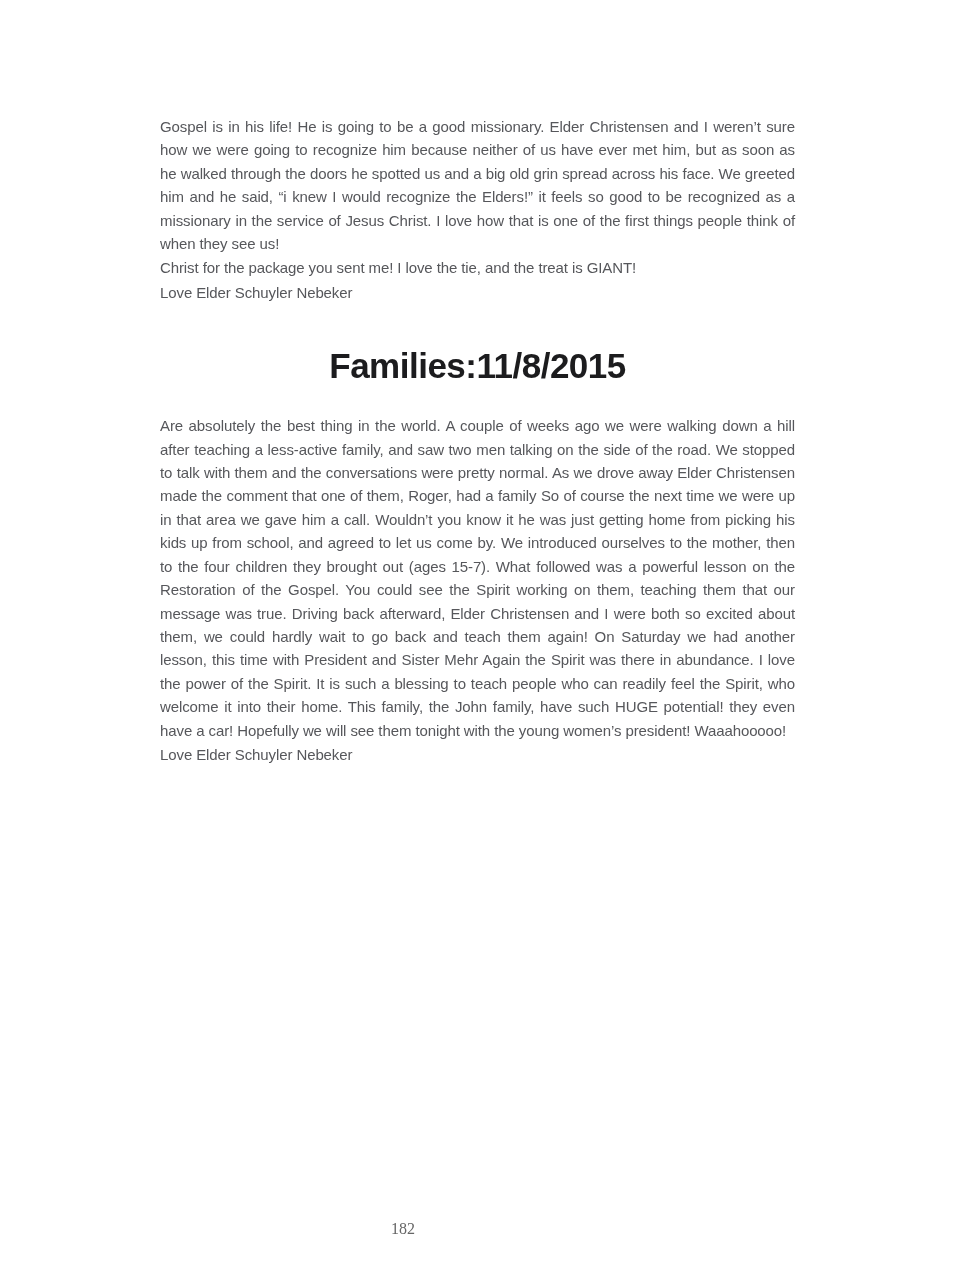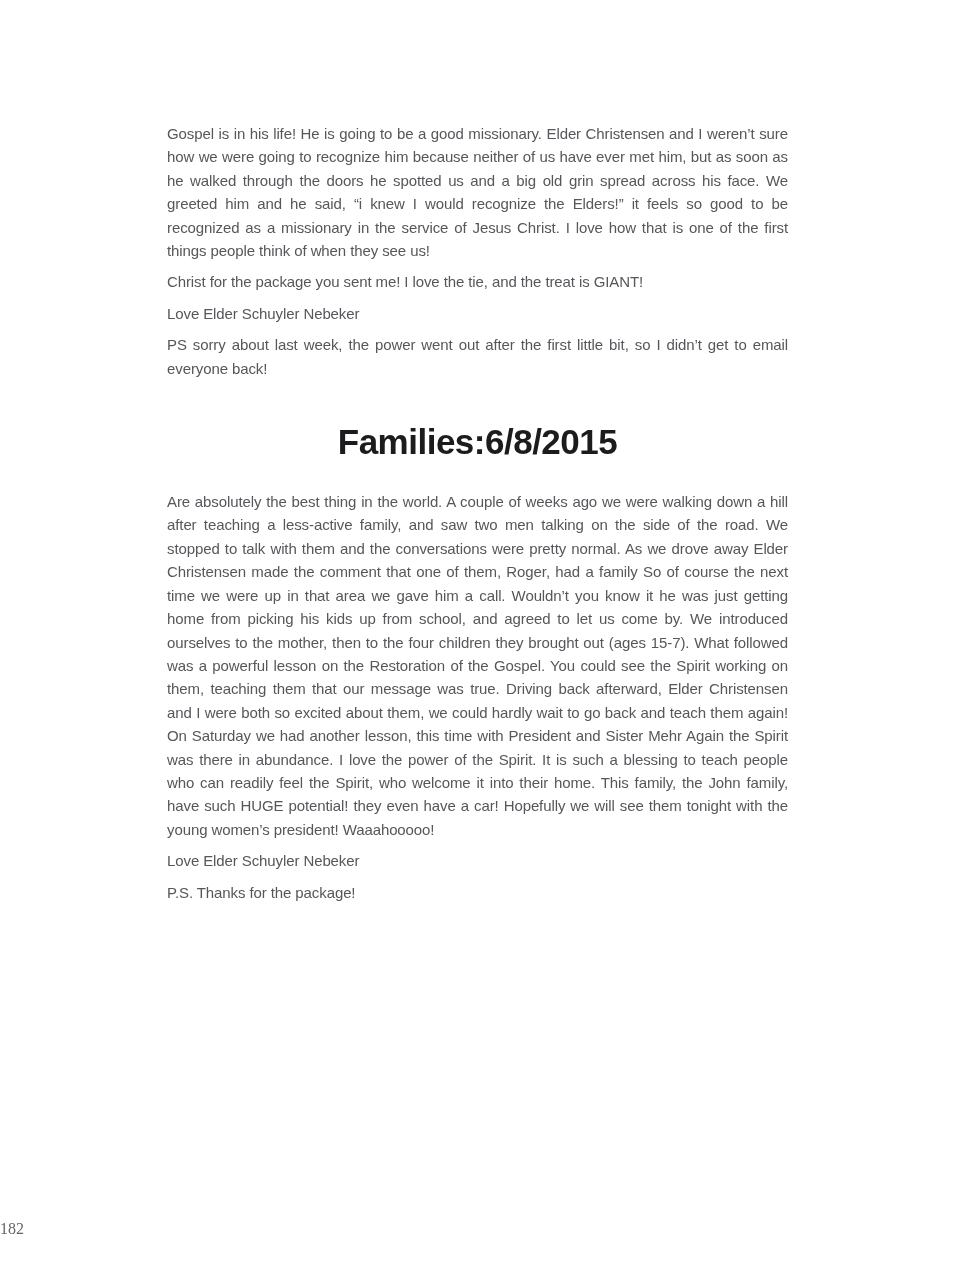--- a/index.html
+++ b/index.html
@@ -23,21 +23,21 @@
     left: 159px;
     top: 114px;
     width: 637px;
     font-family: "Liberation Sans", "DejaVu Sans", sans-serif;
     font-size: 15px;
     line-height: 23.4px;
     letter-spacing: -0.1px;
     color: #56575b;
   }
   .text-column p {
-    margin: 8px;
+    margin: 1px;
   }
   .just {
     text-align: justify;
   }
   .gap-top {
     margin-top: 19px;
   }
   .section-heading {
     font-family: "Liberation Sans", "DejaVu Sans", sans-serif;
     font-size: 35px;
@@ -46,48 +46,48 @@
     letter-spacing: -0.5px;
     color: #1c1c1e;
     text-align: center;
     margin: 44px 0 30px 0;
   }
   .page-footer {
     position: absolute;
     left: 0;
     top: 1220px;
     width: 782px;
+    text-align: center;
+    padding-left: 12px;
   }
   .page-number {
     font-family: "Liberation Serif", "DejaVu Serif", serif;
     font-size: 16px;
     color: #666666;
   }
 </style>
 </head>
 <body>
 
 <div class="sheet">
   <main class="text-column">
 
     <p class="just">Gospel is in his life! He is going to be a good missionary. Elder Christensen and I weren’t sure how we were going to recognize him because neither of us have ever met him, but as soon as he walked through the doors he spotted us and a big old grin spread across his face. We greeted him and he said, “i knew I would recognize the Elders!” it feels so good to be recognized as a missionary in the service of Jesus Christ. I love how that is one of the first things people think of when they see us!</p>
 
     <p>Christ for the package you sent me! I love the tie, and the treat is GIANT!</p>
 
     <p>Love Elder Schuyler Nebeker</p>
 
-    <p class="just gap-top">PS sorry about last week, the power went out after the first little bit, so I didn’t get to email everyone back!</p>
 
-    <h1 class="section-heading">Families:6/8/2015</h1>
+    <h1 class="section-heading">Families:11/8/2015</h1>
 
     <p class="just">Are absolutely the best thing in the world. A couple of weeks ago we were walking down a hill after teaching a less-active family, and saw two men talking on the side of the road. We stopped to talk with them and the conversations were pretty normal. As we drove away Elder Christensen made the comment that one of them, Roger, had a family So of course the next time we were up in that area we gave him a call. Wouldn’t you know it he was just getting home from picking his kids up from school, and agreed to let us come by. We introduced ourselves to the mother, then to the four children they brought out (ages 15-7). What followed was a powerful lesson on the Restoration of the Gospel. You could see the Spirit working on them, teaching them that our message was true. Driving back afterward, Elder Christensen and I were both so excited about them, we could hardly wait to go back and teach them again! On Saturday we had another lesson, this time with President and Sister Mehr Again the Spirit was there in abundance. I love the power of the Spirit. It is such a blessing to teach people who can readily feel the Spirit, who welcome it into their home. This family, the John family, have such HUGE potential! they even have a car!  Hopefully we will see them tonight with the young women’s president! Waaahooooo!</p>
 
 
     <p>Love Elder Schuyler Nebeker</p>
 
-    <p class="gap-top">P.S. Thanks for the package!</p>
 
   </main>
 
   <footer class="page-footer">
     <span class="page-number">182</span>
   </footer>
 </div>
 
 </body></html>

